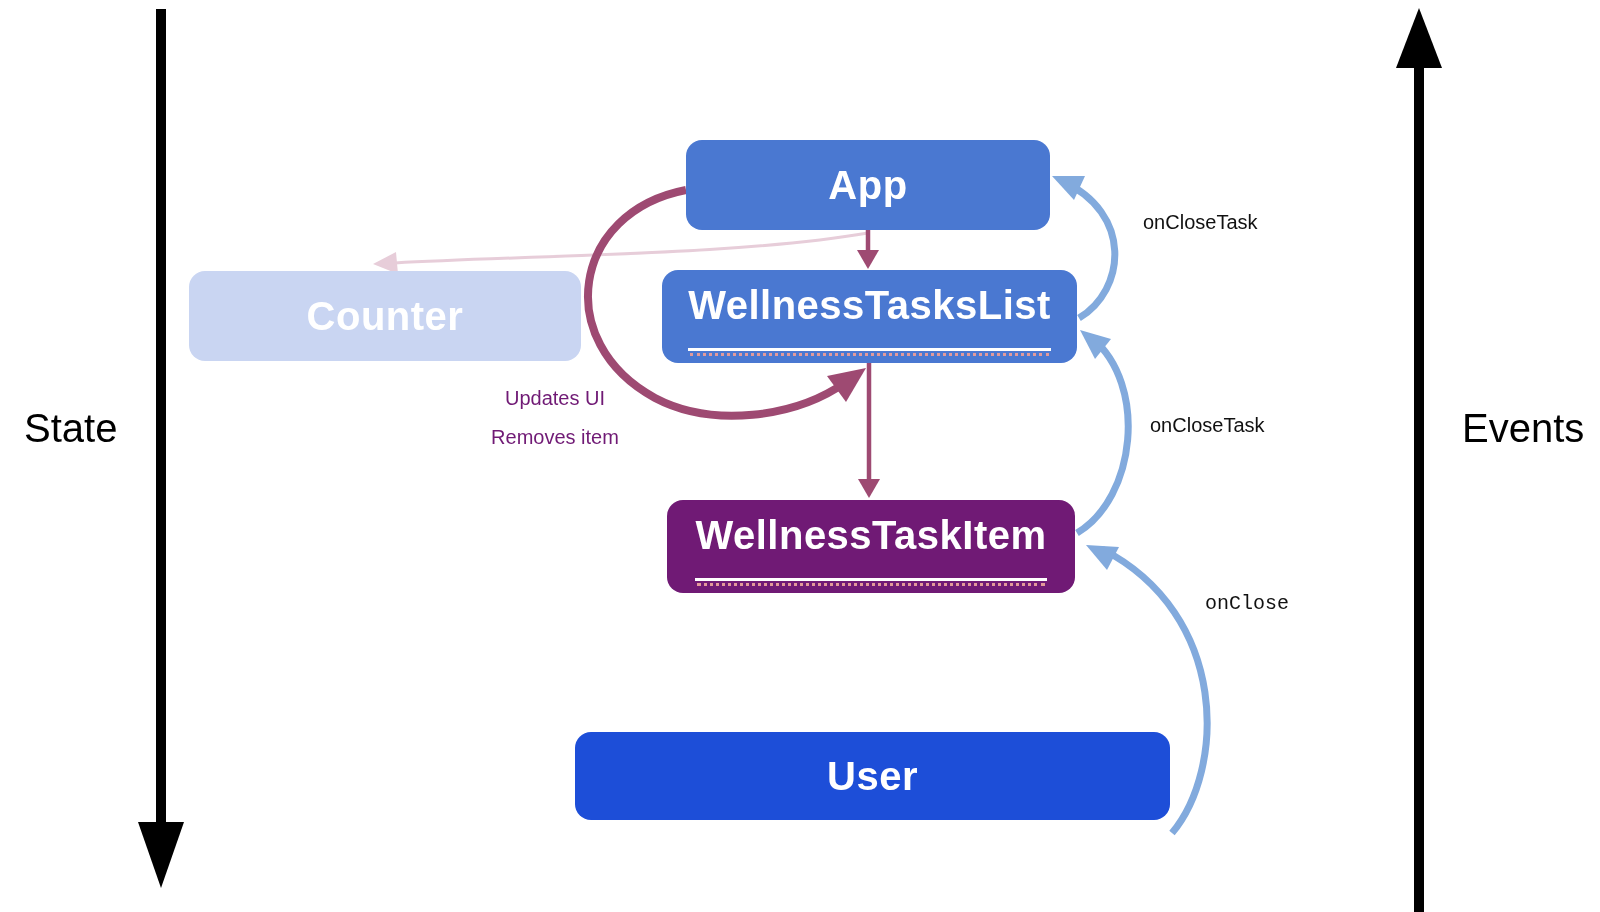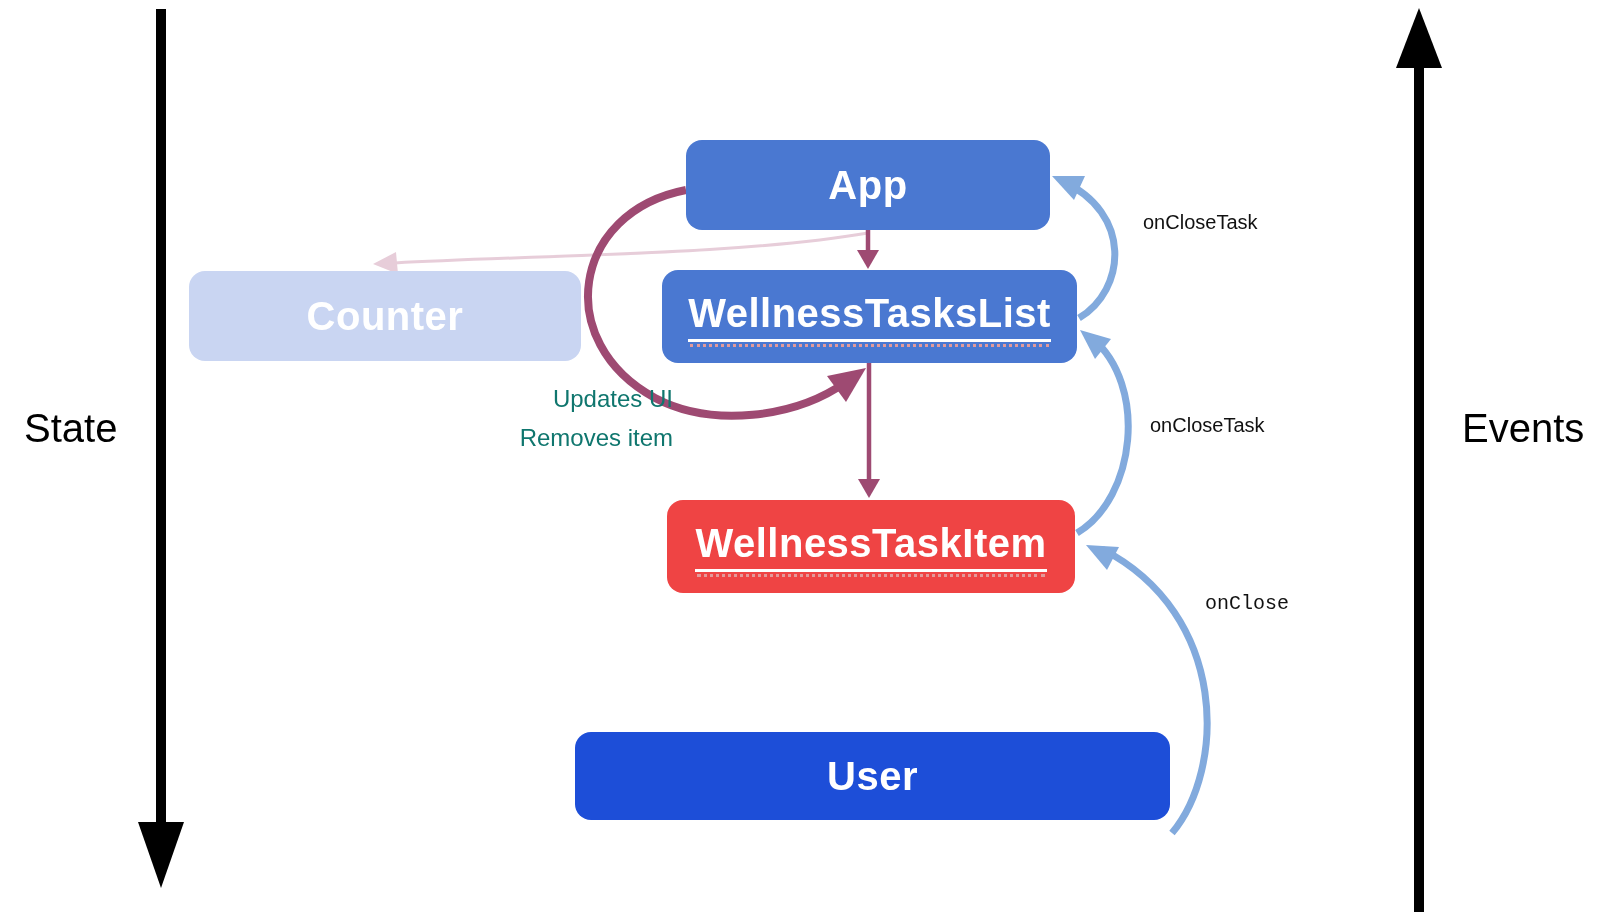--- a/index.html
+++ b/index.html
@@ -29,26 +29,26 @@
     justify-content: center;
     font-weight: 700;
     font-size: 40px;
     color: #ffffff;
     z-index: 2;
     letter-spacing: 0.5px;
   }
   #node-app     { left: 686px; top: 140px; width: 364px; height: 90px; background: #4a78d1; }
   #node-counter { left: 189px; top: 271px; width: 392px; height: 90px; background: #c9d5f2; }
   #node-list    { left: 662px; top: 270px; width: 415px; height: 93px; background: #4a78d1; }
-  #node-item    { left: 667px; top: 500px; width: 408px; height: 93px; background: #ef4444; }
+  #node-item    { left: 667px; top: 500px; width: 408px; height: 93px; background: #701a75; }
   #node-user    { left: 575px; top: 732px; width: 595px; height: 88px; background: #1d4ed8; }
   .underlined {
     position: relative;
     border-bottom: 3px solid #ffffff;
-    padding-bottom: 3px;
+    padding-bottom: 20px;
   }
   .underlined::after {
     content: "";
     position: absolute;
     left: 2px; right: 2px; bottom: -8px;
     border-top: 3px dotted #e39a9a;
   }
   .axis-label {
     position: absolute;
     font-size: 40px;
@@ -65,24 +65,24 @@
     z-index: 3;
     white-space: nowrap;
   }
   #label-onclosetask-top { left: 1143px; top: 211px; }
   #label-onclosetask-mid { left: 1150px; top: 414px; }
   #label-onclose         { left: 1205px; top: 592px; font-family: Liberation Mono, monospace; }
   #label-loop-note {
     position: absolute;
     left: 437px; top: 379px;
     width: 236px;
-    text-align: right;
-    font-size: 24px;
+    text-align: center;
+    font-size: 20px;
     line-height: 39px;
-    color: #0f766e;
+    color: #701a75;
     z-index: 3;
   }
 </style>
 </head>
 <body>
 
 <div id="stage">
 
   <svg id="arrow-layer" viewBox="0 0 1600 912" xmlns="http://www.w3.org/2000/svg">
 

